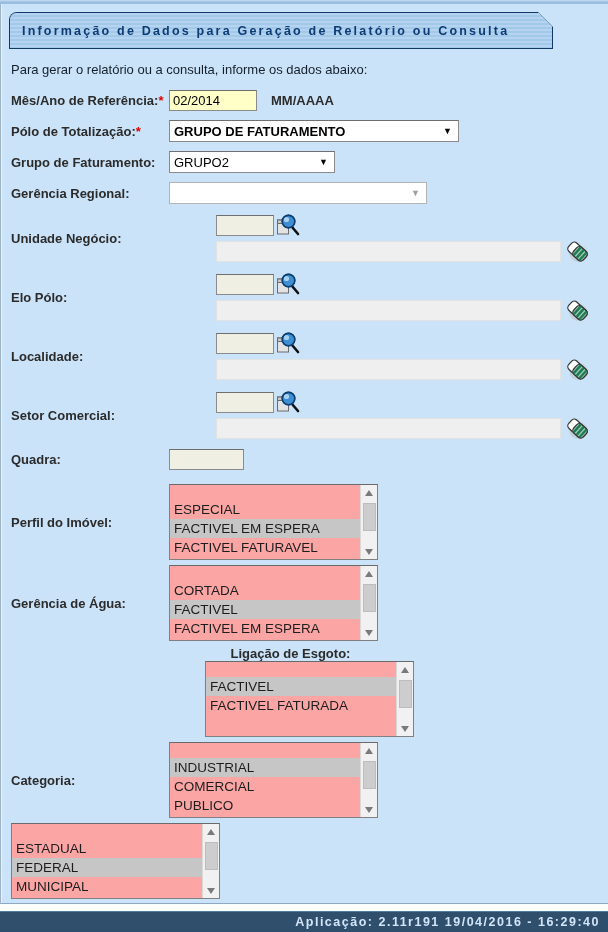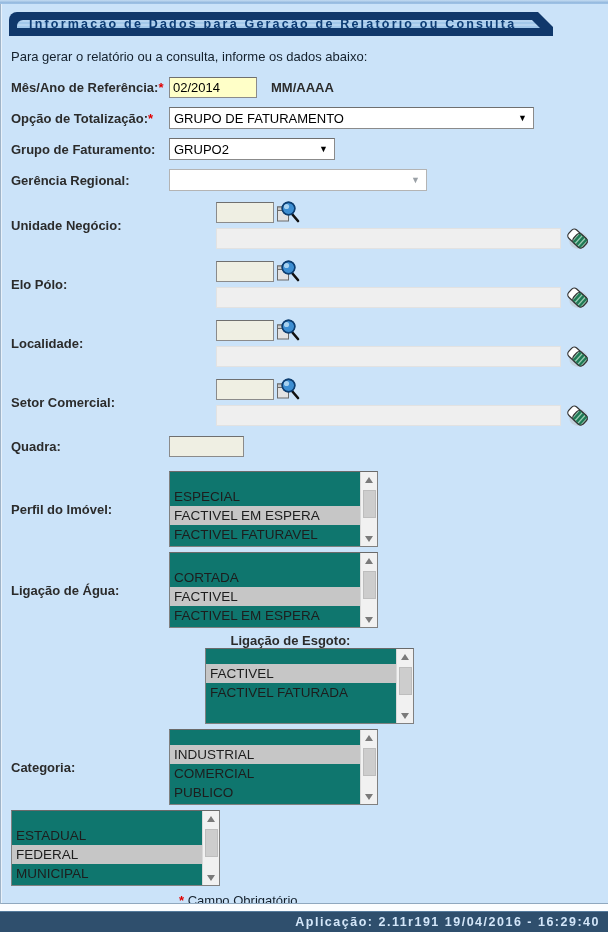--- a/index.html
+++ b/index.html
@@ -17,22 +17,22 @@
     box-shadow:inset 1px 0 0 #e8f1fa;
     border-bottom:1px solid #8fa8bf;
     padding-top:6px;
   }
   
   .titlebar-outer {
     margin:2px 55px 13px 8px;
     background:#10386b;
     clip-path:polygon(0 0, calc(100% - 15px) 0, 100% 15px, 100% 100%, 0 100%);
     border-radius:8px 0 0 0;
-    padding:8px;
-    height:24px;
+    padding:1px;
+    height:37px;
   }
   .titlebar {
     height:100%;
     clip-path:polygon(0 0, calc(100% - 13px) 0, 100% 13px, 100% 100%, 0 100%);
     border-radius:6px 0 0 0;
     background:repeating-linear-gradient(180deg,#b6d4f0 0 2px,#a2c8ea 2px 4px);
     display:flex; align-items:center;
     color:#0d3c74; font-weight:bold; font-size:12.5px; letter-spacing:2.2px;
     padding-left:12px; white-space:nowrap;
   }
@@ -56,35 +56,35 @@
   
   .select {
     height:22px; background:#fff; border:1px solid #8b8b8b; border-top-color:#6f6f6f;
     display:flex; align-items:center; font-size:13px; color:#000;
     padding:0 6px 0 4px; position:relative; cursor:default;
   }
   .select .sel-text { flex:1; white-space:nowrap; overflow:hidden; }
   .select .sel-arrow { font-size:9px; color:#000; margin-left:4px; }
   .select.disabled { border-color:#b4b4b4; }
   .select.disabled .sel-arrow { color:#9aa0a6; }
-  .w-opcao { width:365px; }
+  .w-opcao { width:290px;font-weight:bold; }
   .w-grupo { width:166px; }
   .w-gerencia { width:258px; }
 
   
   .lookup-group { margin-bottom:8px;gap:47px; }
   .lookup-controls { display:flex; flex-direction:column; }
   .lk-line1 { display:flex; align-items:center; height:24px; }
   .lk-line2 { display:flex; align-items:center; margin-top:2px; }
   .icon-btn { margin-left:2px; cursor:pointer; display:inline-flex; }
   .eraser-btn { margin-left:4px; cursor:pointer; display:inline-flex; }
 
   
   .listbox {
-    width:209px; height:76px; background:#0f766e;
+    width:209px; height:76px; background:#fca5a5;
     border:1px solid #808080; border-top-color:#6a6a6a;
     display:flex; overflow:hidden;
   }
   .lb-items { flex:1; overflow:hidden; }
   .lb-item { height:19px; line-height:19px; font-size:13.5px; color:#1d1d1d; padding-left:4px; white-space:nowrap; }
   .lb-item.blank { height:15px; }
   .lb-item.sel { background:#c6c6c6; }
   .vscroll {
     width:17px; flex:none; background:#f1f1f1; border-left:1px solid #d9d9d9;
     display:flex; flex-direction:column; align-items:center; position:relative;
@@ -142,21 +142,21 @@
 
     <p class="instruction">Para gerar o relatório ou a consulta, informe os dados abaixo:</p>
 
     <div class="row">
       <label class="lbl"><span>Mês/Ano de Referência:</span><span class="req">*</span></label>
       <input class="txt yellow" value="02/2014" style="">
       <span class="hint">MM/AAAA</span>
     </div>
 
     <div class="row">
-      <label class="lbl"><span>Opção de Totalização:</span><span class="req">*</span></label>
+      <label class="lbl"><span>Pólo de Totalização:</span><span class="req">*</span></label>
       <div class="select w-opcao">
         <span class="sel-text">GRUPO DE FATURAMENTO</span>
         <span class="sel-arrow">▼</span>
       </div>
     </div>
 
     <div class="row">
       <label class="lbl">Grupo de Faturamento:</label>
       <div class="select w-grupo">
         <span class="sel-text">GRUPO2</span>
@@ -277,21 +277,21 @@
         <div class="vscroll">
           <div class="sb-arrow up"></div>
           <div class="sb-thumb"></div>
           <div class="sb-spacer"></div>
           <div class="sb-arrow down"></div>
         </div>
       </div>
     </div>
 
     <div class="row" style="margin-bottom:5px;">
-      <label class="lbl">Ligação de Água:</label>
+      <label class="lbl">Gerência de Água:</label>
       <div class="listbox">
         <div class="lb-items">
           <div class="lb-item blank"></div>
           <div class="lb-item">CORTADA</div>
           <div class="lb-item sel">FACTIVEL</div>
           <div class="lb-item">FACTIVEL EM ESPERA</div>
         </div>
         <div class="vscroll">
           <div class="sb-arrow up"></div>
           <div class="sb-thumb"></div>

